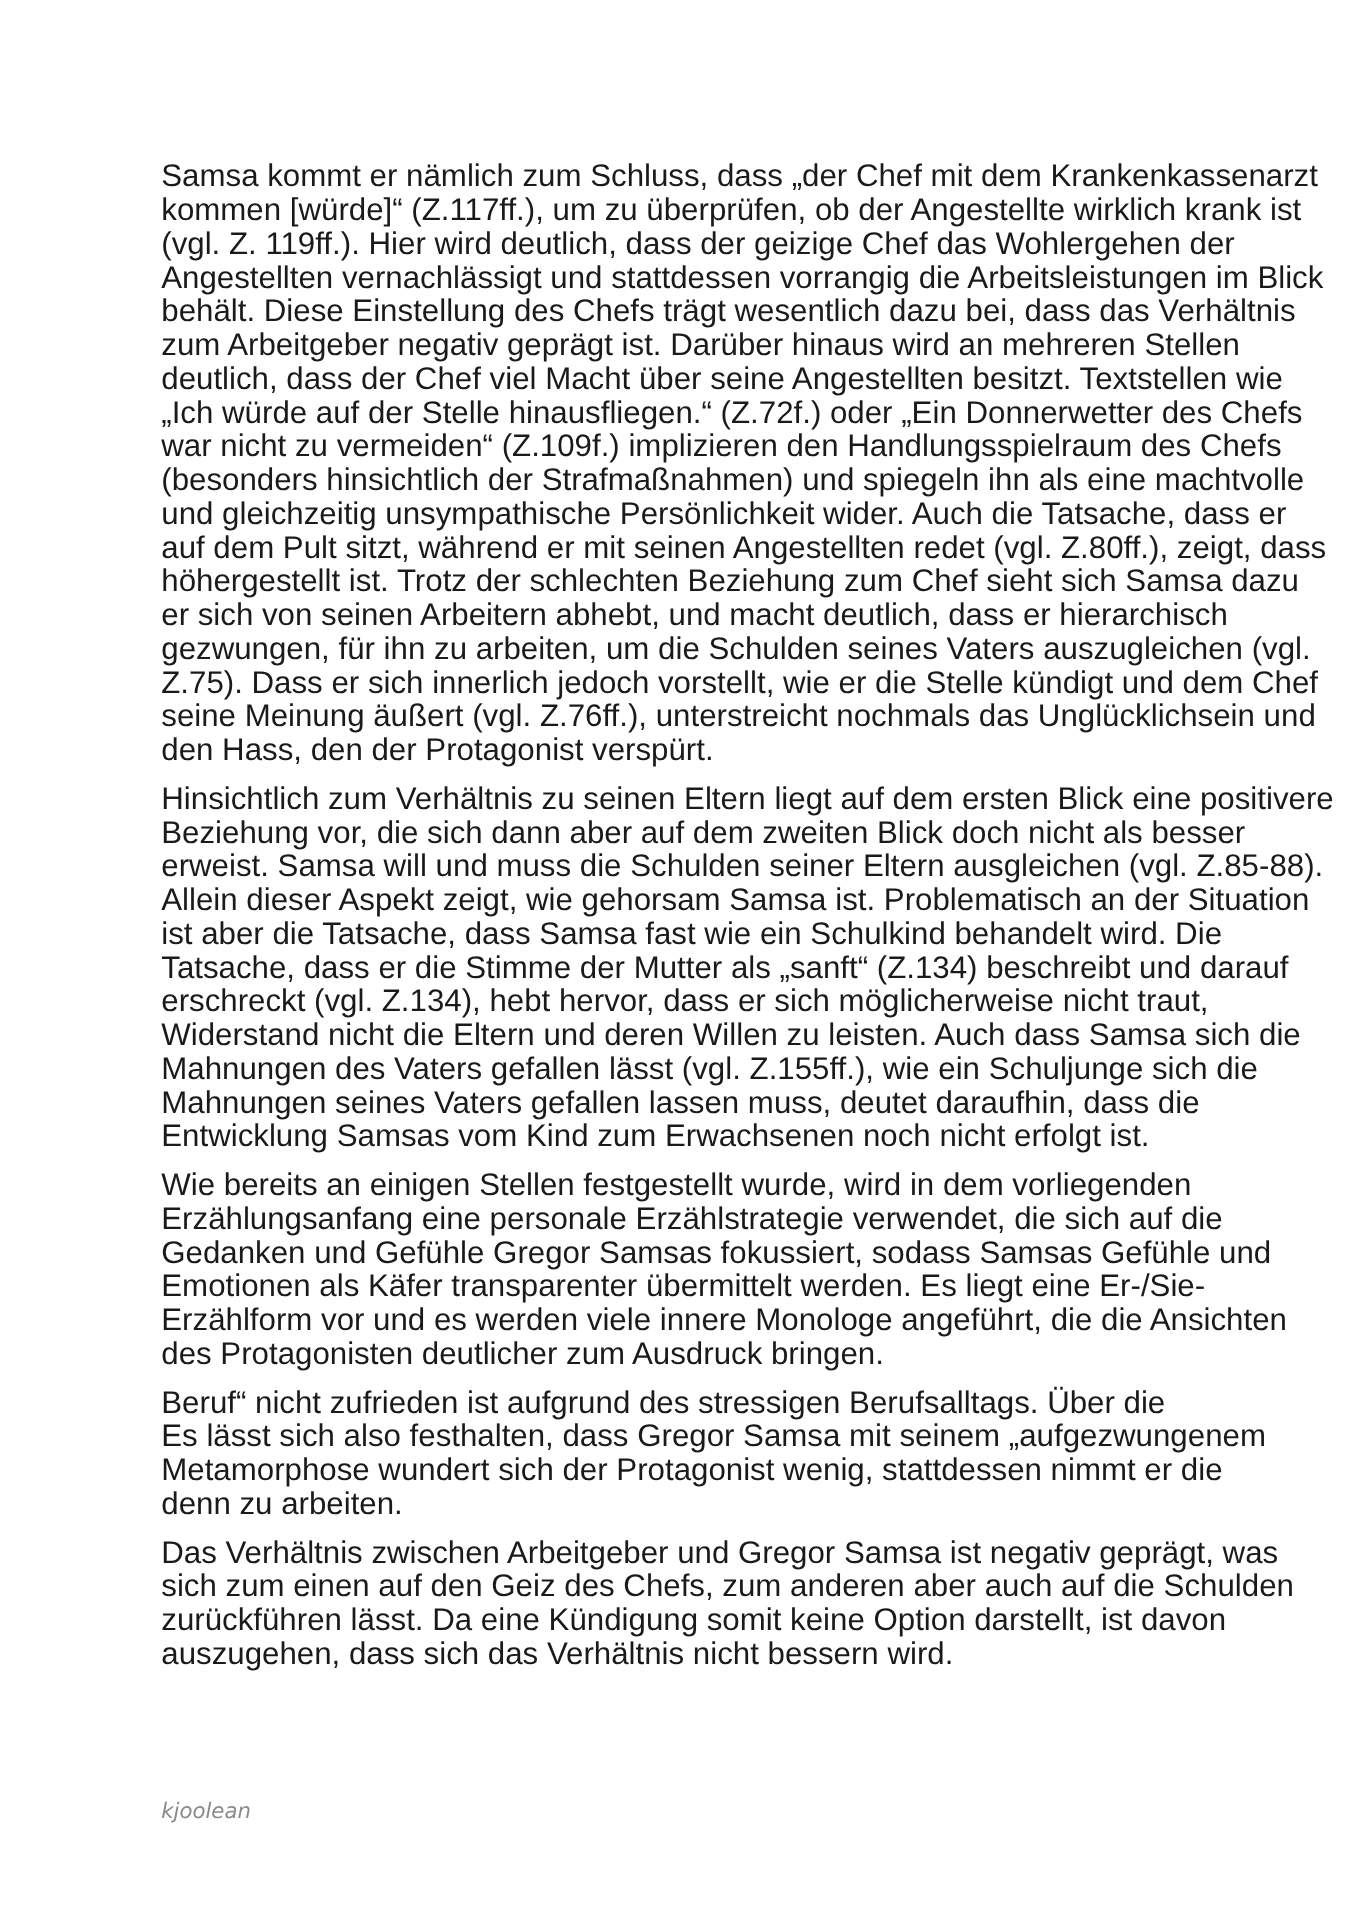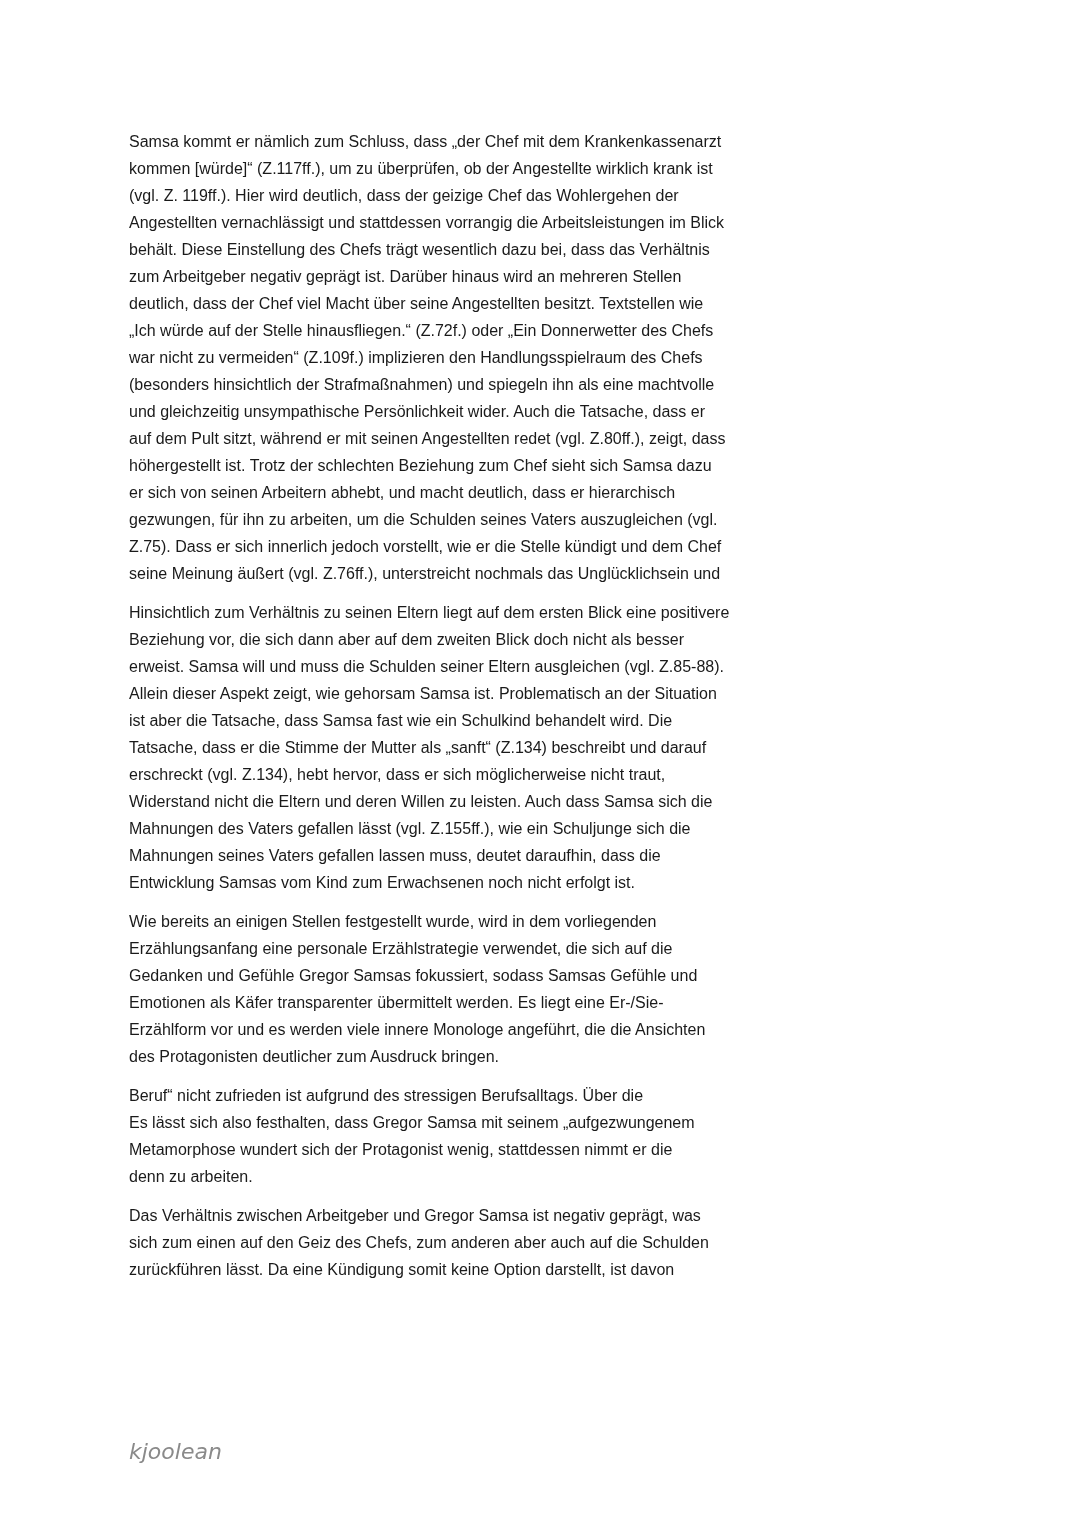--- a/index.html
+++ b/index.html
@@ -3,33 +3,33 @@
   <meta charset="utf-8">
   <style>
     html, body { margin: 0; padding: 0; background: #ffffff; }
     body { width: 1080px; height: 1527px; position: relative; overflow: hidden; }
     .page {
       position: absolute;
       left: 129px;
       top: 128px;
       width: 830px;
       font-family: "Liberation Sans", sans-serif;
-      font-size: 16px;
+      font-size: 25px;
       line-height: 27px;
       color: #1a1a1a;
     }
     .para { margin: 0 0 12px 0; }
     .line { display: block; white-space: nowrap; }
     .footer {
       position: absolute;
       left: 129px;
       top: 1439px;
       font-family: "DejaVu Sans", sans-serif;
       font-style: italic;
-      font-size: 22px;
+      font-size: 17px;
       color: #8a8a8a;
     }
   </style>
 </head>
 <body>
 
 <div class="page">
   <p class="para">
     <span class="line">Samsa kommt er nämlich zum Schluss, dass „der Chef mit dem Krankenkassenarzt</span>
     <span class="line">kommen [würde]“ (Z.117ff.), um zu überprüfen, ob der Angestellte wirklich krank ist</span>
@@ -41,20 +41,21 @@
     <span class="line">„Ich würde auf der Stelle hinausfliegen.“ (Z.72f.) oder „Ein Donnerwetter des Chefs</span>
     <span class="line">war nicht zu vermeiden“ (Z.109f.) implizieren den Handlungsspielraum des Chefs</span>
     <span class="line">(besonders hinsichtlich der Strafmaßnahmen) und spiegeln ihn als eine machtvolle</span>
     <span class="line">und gleichzeitig unsympathische Persönlichkeit wider. Auch die Tatsache, dass er</span>
     <span class="line">auf dem Pult sitzt, während er mit seinen Angestellten redet (vgl. Z.80ff.), zeigt, dass</span>
     <span class="line">höhergestellt ist. Trotz der schlechten Beziehung zum Chef sieht sich Samsa dazu</span>
     <span class="line">er sich von seinen Arbeitern abhebt, und macht deutlich, dass er hierarchisch</span>
     <span class="line">gezwungen, für ihn zu arbeiten, um die Schulden seines Vaters auszugleichen (vgl.</span>
     <span class="line">Z.75). Dass er sich innerlich jedoch vorstellt, wie er die Stelle kündigt und dem Chef</span>
     <span class="line">seine Meinung äußert (vgl. Z.76ff.), unterstreicht nochmals das Unglücklichsein und</span>
+    <span class="line">den Hass, den der Protagonist verspürt.</span>
   </p>
   <p class="para">
     <span class="line">Hinsichtlich zum Verhältnis zu seinen Eltern liegt auf dem ersten Blick eine positivere</span>
     <span class="line">Beziehung vor, die sich dann aber auf dem zweiten Blick doch nicht als besser</span>
     <span class="line">erweist. Samsa will und muss die Schulden seiner Eltern ausgleichen (vgl. Z.85-88).</span>
     <span class="line">Allein dieser Aspekt zeigt, wie gehorsam Samsa ist. Problematisch an der Situation</span>
     <span class="line">ist aber die Tatsache, dass Samsa fast wie ein Schulkind behandelt wird. Die</span>
     <span class="line">Tatsache, dass er die Stimme der Mutter als „sanft“ (Z.134) beschreibt und darauf</span>
     <span class="line">erschreckt (vgl. Z.134), hebt hervor, dass er sich möglicherweise nicht traut,</span>
     <span class="line">Widerstand nicht die Eltern und deren Willen zu leisten. Auch dass Samsa sich die</span>
@@ -73,16 +74,17 @@
   <p class="para">
     <span class="line">Beruf“ nicht zufrieden ist aufgrund des stressigen Berufsalltags. Über die</span>
     <span class="line">Es lässt sich also festhalten, dass Gregor Samsa mit seinem „aufgezwungenem</span>
     <span class="line">Metamorphose wundert sich der Protagonist wenig, stattdessen nimmt er die</span>
     <span class="line">denn zu arbeiten.</span>
   </p>
   <p class="para">
     <span class="line">Das Verhältnis zwischen Arbeitgeber und Gregor Samsa ist negativ geprägt, was</span>
     <span class="line">sich zum einen auf den Geiz des Chefs, zum anderen aber auch auf die Schulden</span>
     <span class="line">zurückführen lässt. Da eine Kündigung somit keine Option darstellt, ist davon</span>
+    <span class="line">auszugehen, dass sich das Verhältnis nicht bessern wird.</span>
   </p>
 </div>
 
 <div class="footer">kjoolean</div>
 
 </body></html>

